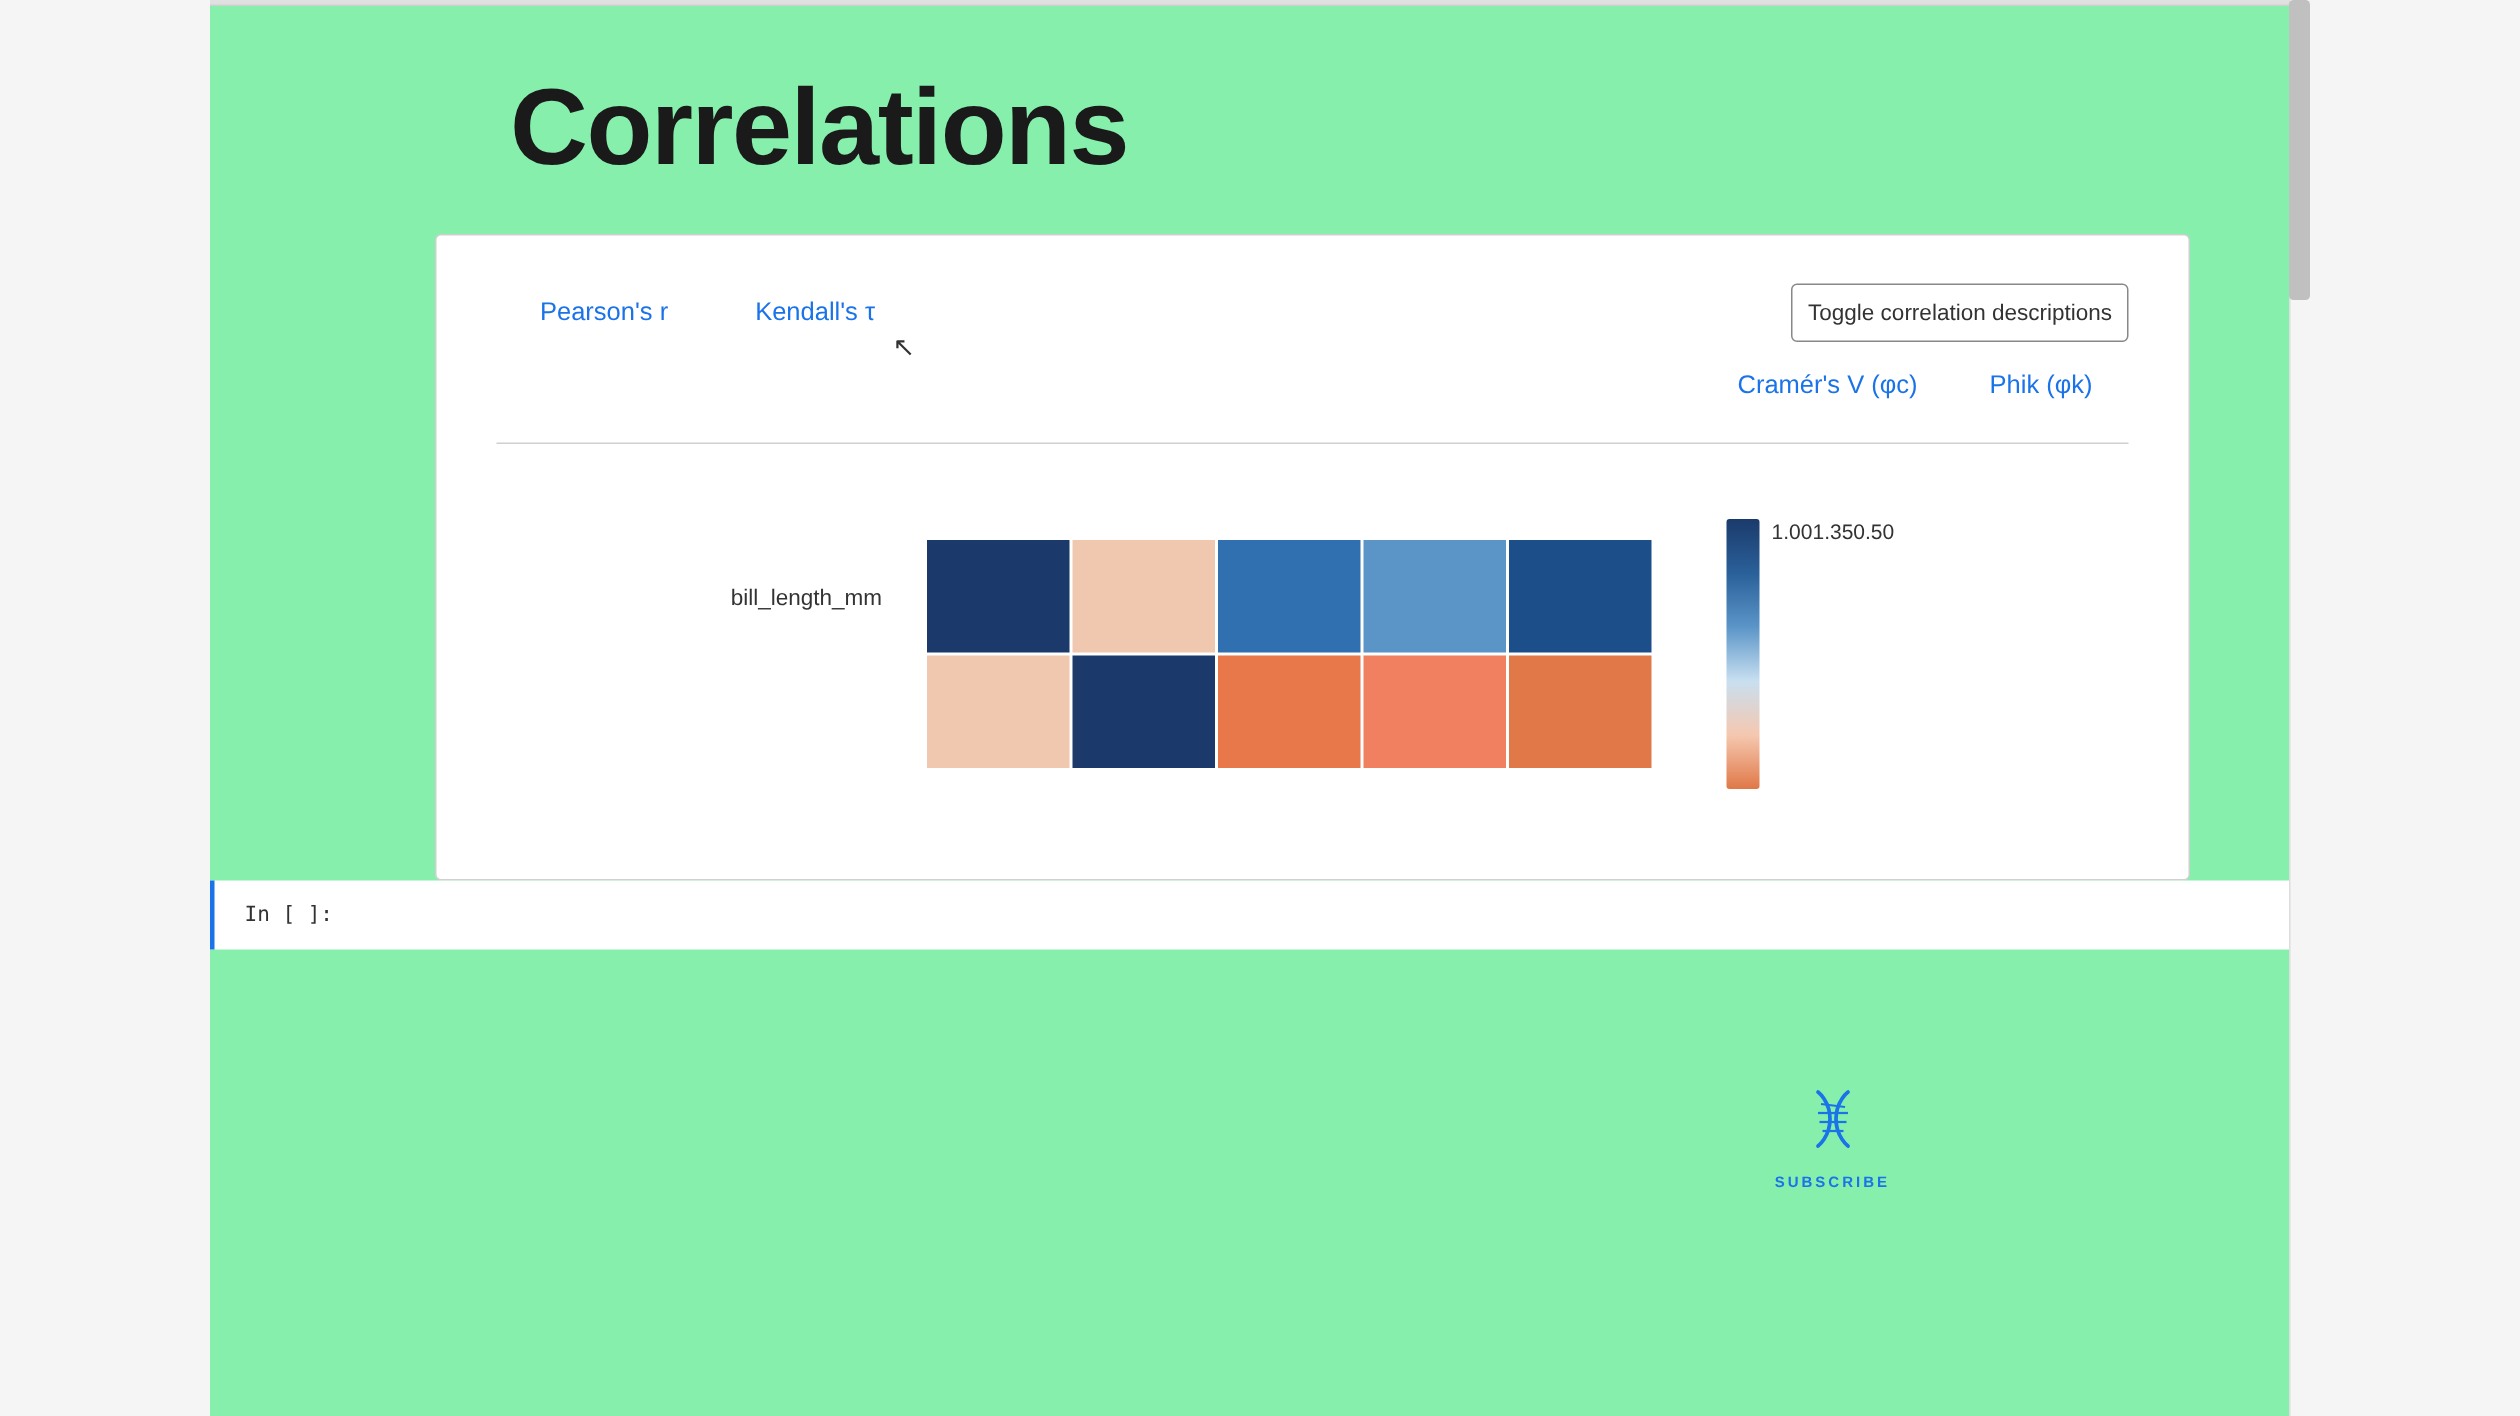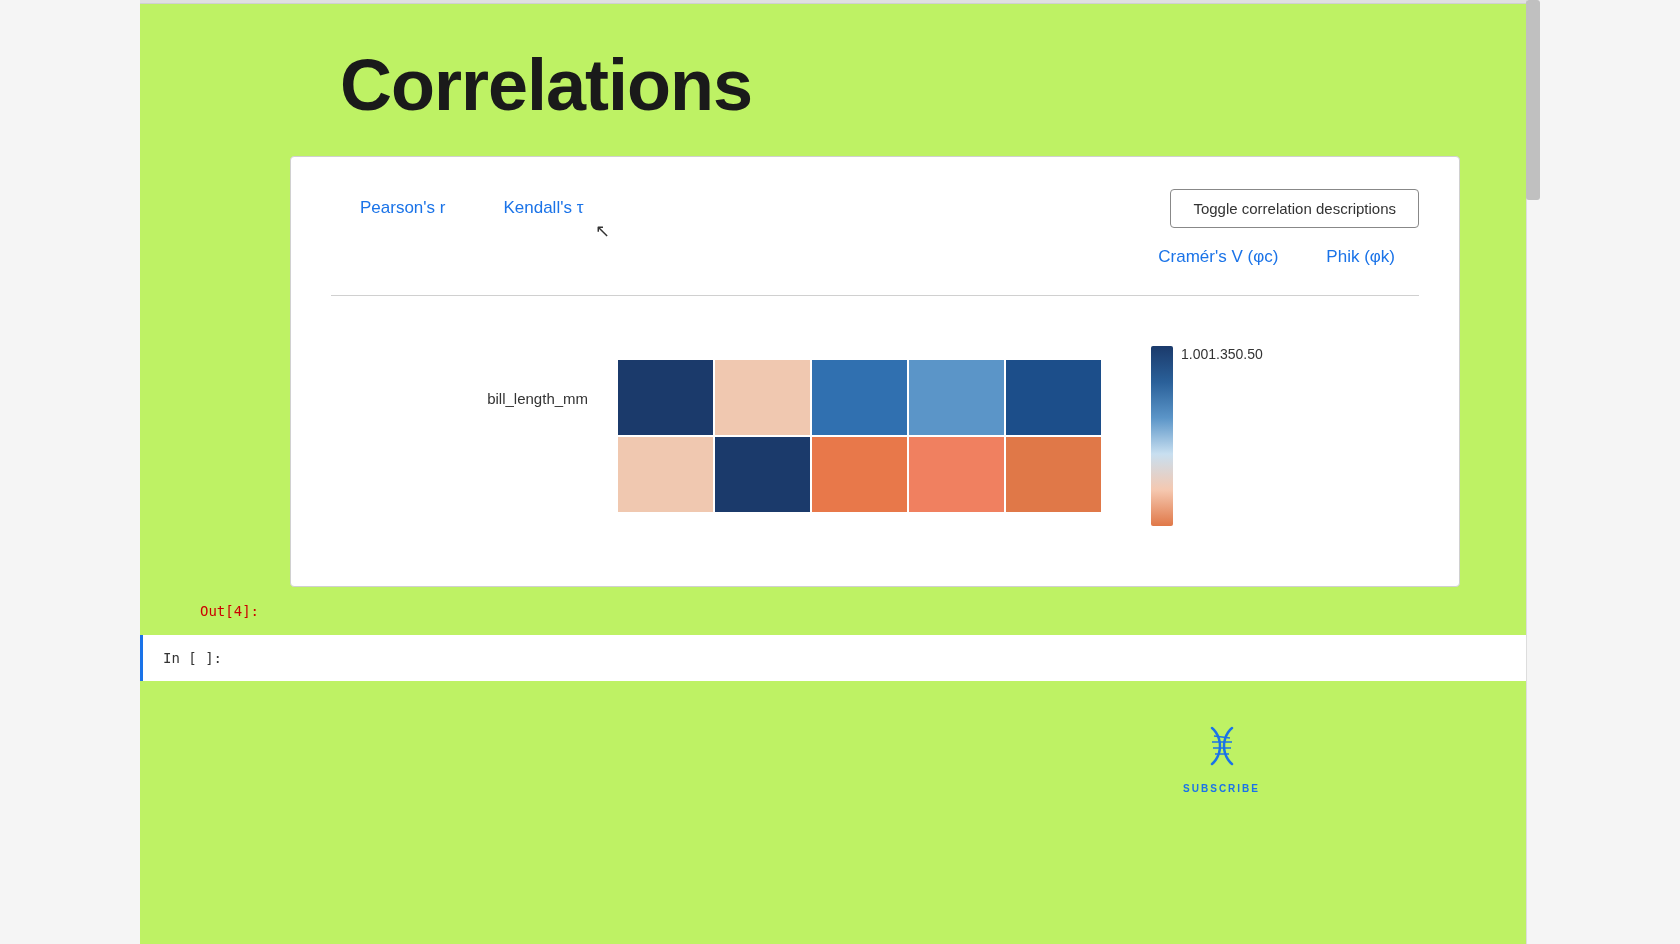--- a/index.html
+++ b/index.html
@@ -5,21 +5,21 @@
     * { box-sizing: border-box; margin: 0; padding: 0; }
     body {
       font-family: -apple-system, BlinkMacSystemFont, 'Segoe UI', sans-serif;
       background: #f5f5f5;
       width: 1680px;
       min-height: 944px;
       overflow-x: hidden;
     }
 
     .notebook-container {
-      background: #bef264;
+      background: #86efac;
       width: 1400px;
       margin: 0 auto;
       min-height: 944px;
       position: relative;
     }
 
     
     .top-border {
       height: 4px;
       background: #e0e0e0;
@@ -88,21 +88,21 @@
 
     .tab.active {
       border: 1px solid #bbb;
       color: #333;
       font-weight: 500;
       background: #fff;
     }
 
     .toggle-btn {
       margin-left: auto;
-      padding: 10px 22px;
+      padding: 10px 10px;
       font-size: 15px;
       border: 1px solid #888;
       border-radius: 4px;
       background: #fff;
       cursor: pointer;
       color: #333;
     }
 
     
     .tabs-row2 {
@@ -333,23 +333,20 @@
               <span>0.50</span>
             </div>
           </div>
         </div>
 
       </div>
     </div>
 
   </div>
 
-  <div class="output-cell">
-    <span class="out-label">Out[4]:</span>
-  </div>
 
   <div class="input-cell">
     <span class="cell-label">In [ ]:</span>
     <input class="cell-input" type="text" value="" style="">
   </div>
 
   <div class="subscribe-area">
     <div class="dna-icon">
       <svg width="36" height="44" viewBox="0 0 36 44" fill="none" xmlns="http://www.w3.org/2000/svg">
         <path d="M8 4C8 4 16 10 16 22C16 34 8 40 8 40" stroke="#1a73e8" stroke-width="2.5" stroke-linecap="round" fill="none"></path>

